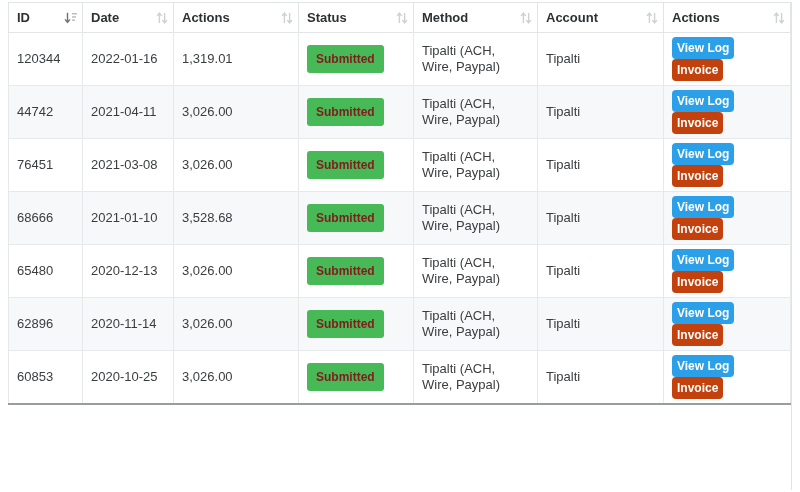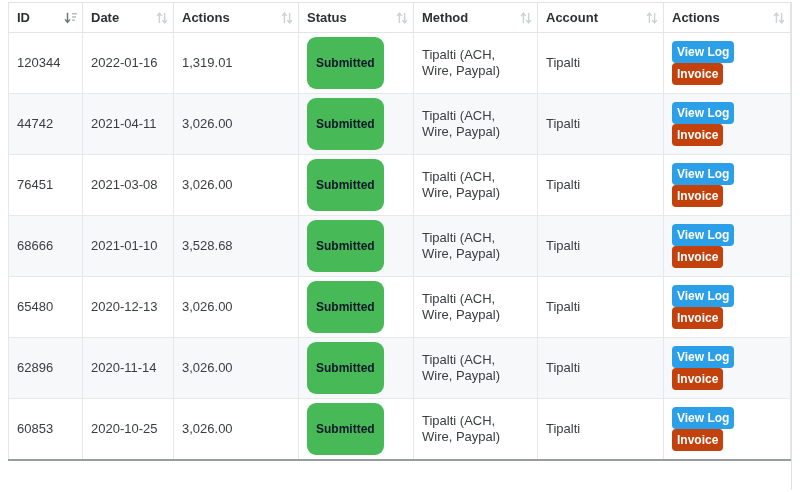--- a/index.html
+++ b/index.html
@@ -30,23 +30,23 @@
     padding:4px 8px; vertical-align:middle;
     border:1px solid #e6e9eb;
   }
   tbody tr { height:40px; }
   tbody tr:nth-child(even) { background:#f7f8f9; }
   tbody tr:last-child td { border-bottom:2px solid #989da1; }
 
   .sort-icon { position:absolute; right:5px; top:50%; transform:translateY(-50%); line-height:0; }
 
   .badge {
-    display:inline-block; background:#47ba57; color:#0f172a;
+    display:inline-block; background:#47ba57; color:#7f1d1d;
     font-weight:bold; font-size:12px; line-height:1;
-    padding:20px 9px; border-radius:9px; white-space:nowrap;
+    padding:8px 9px; border-radius:3px; white-space:nowrap;
   }
   .btn {
     display:inline-block; color:#fff; font-weight:bold; font-size:12px; line-height:1;
     padding:5px 5px; border-radius:4px; cursor:pointer; white-space:nowrap;
     text-decoration:none;
   }
   .btn-viewlog { background:#2b9fe8; margin-right:17px; }
   .btn-invoice { background:#c2410c; }
 </style>
 </head>

